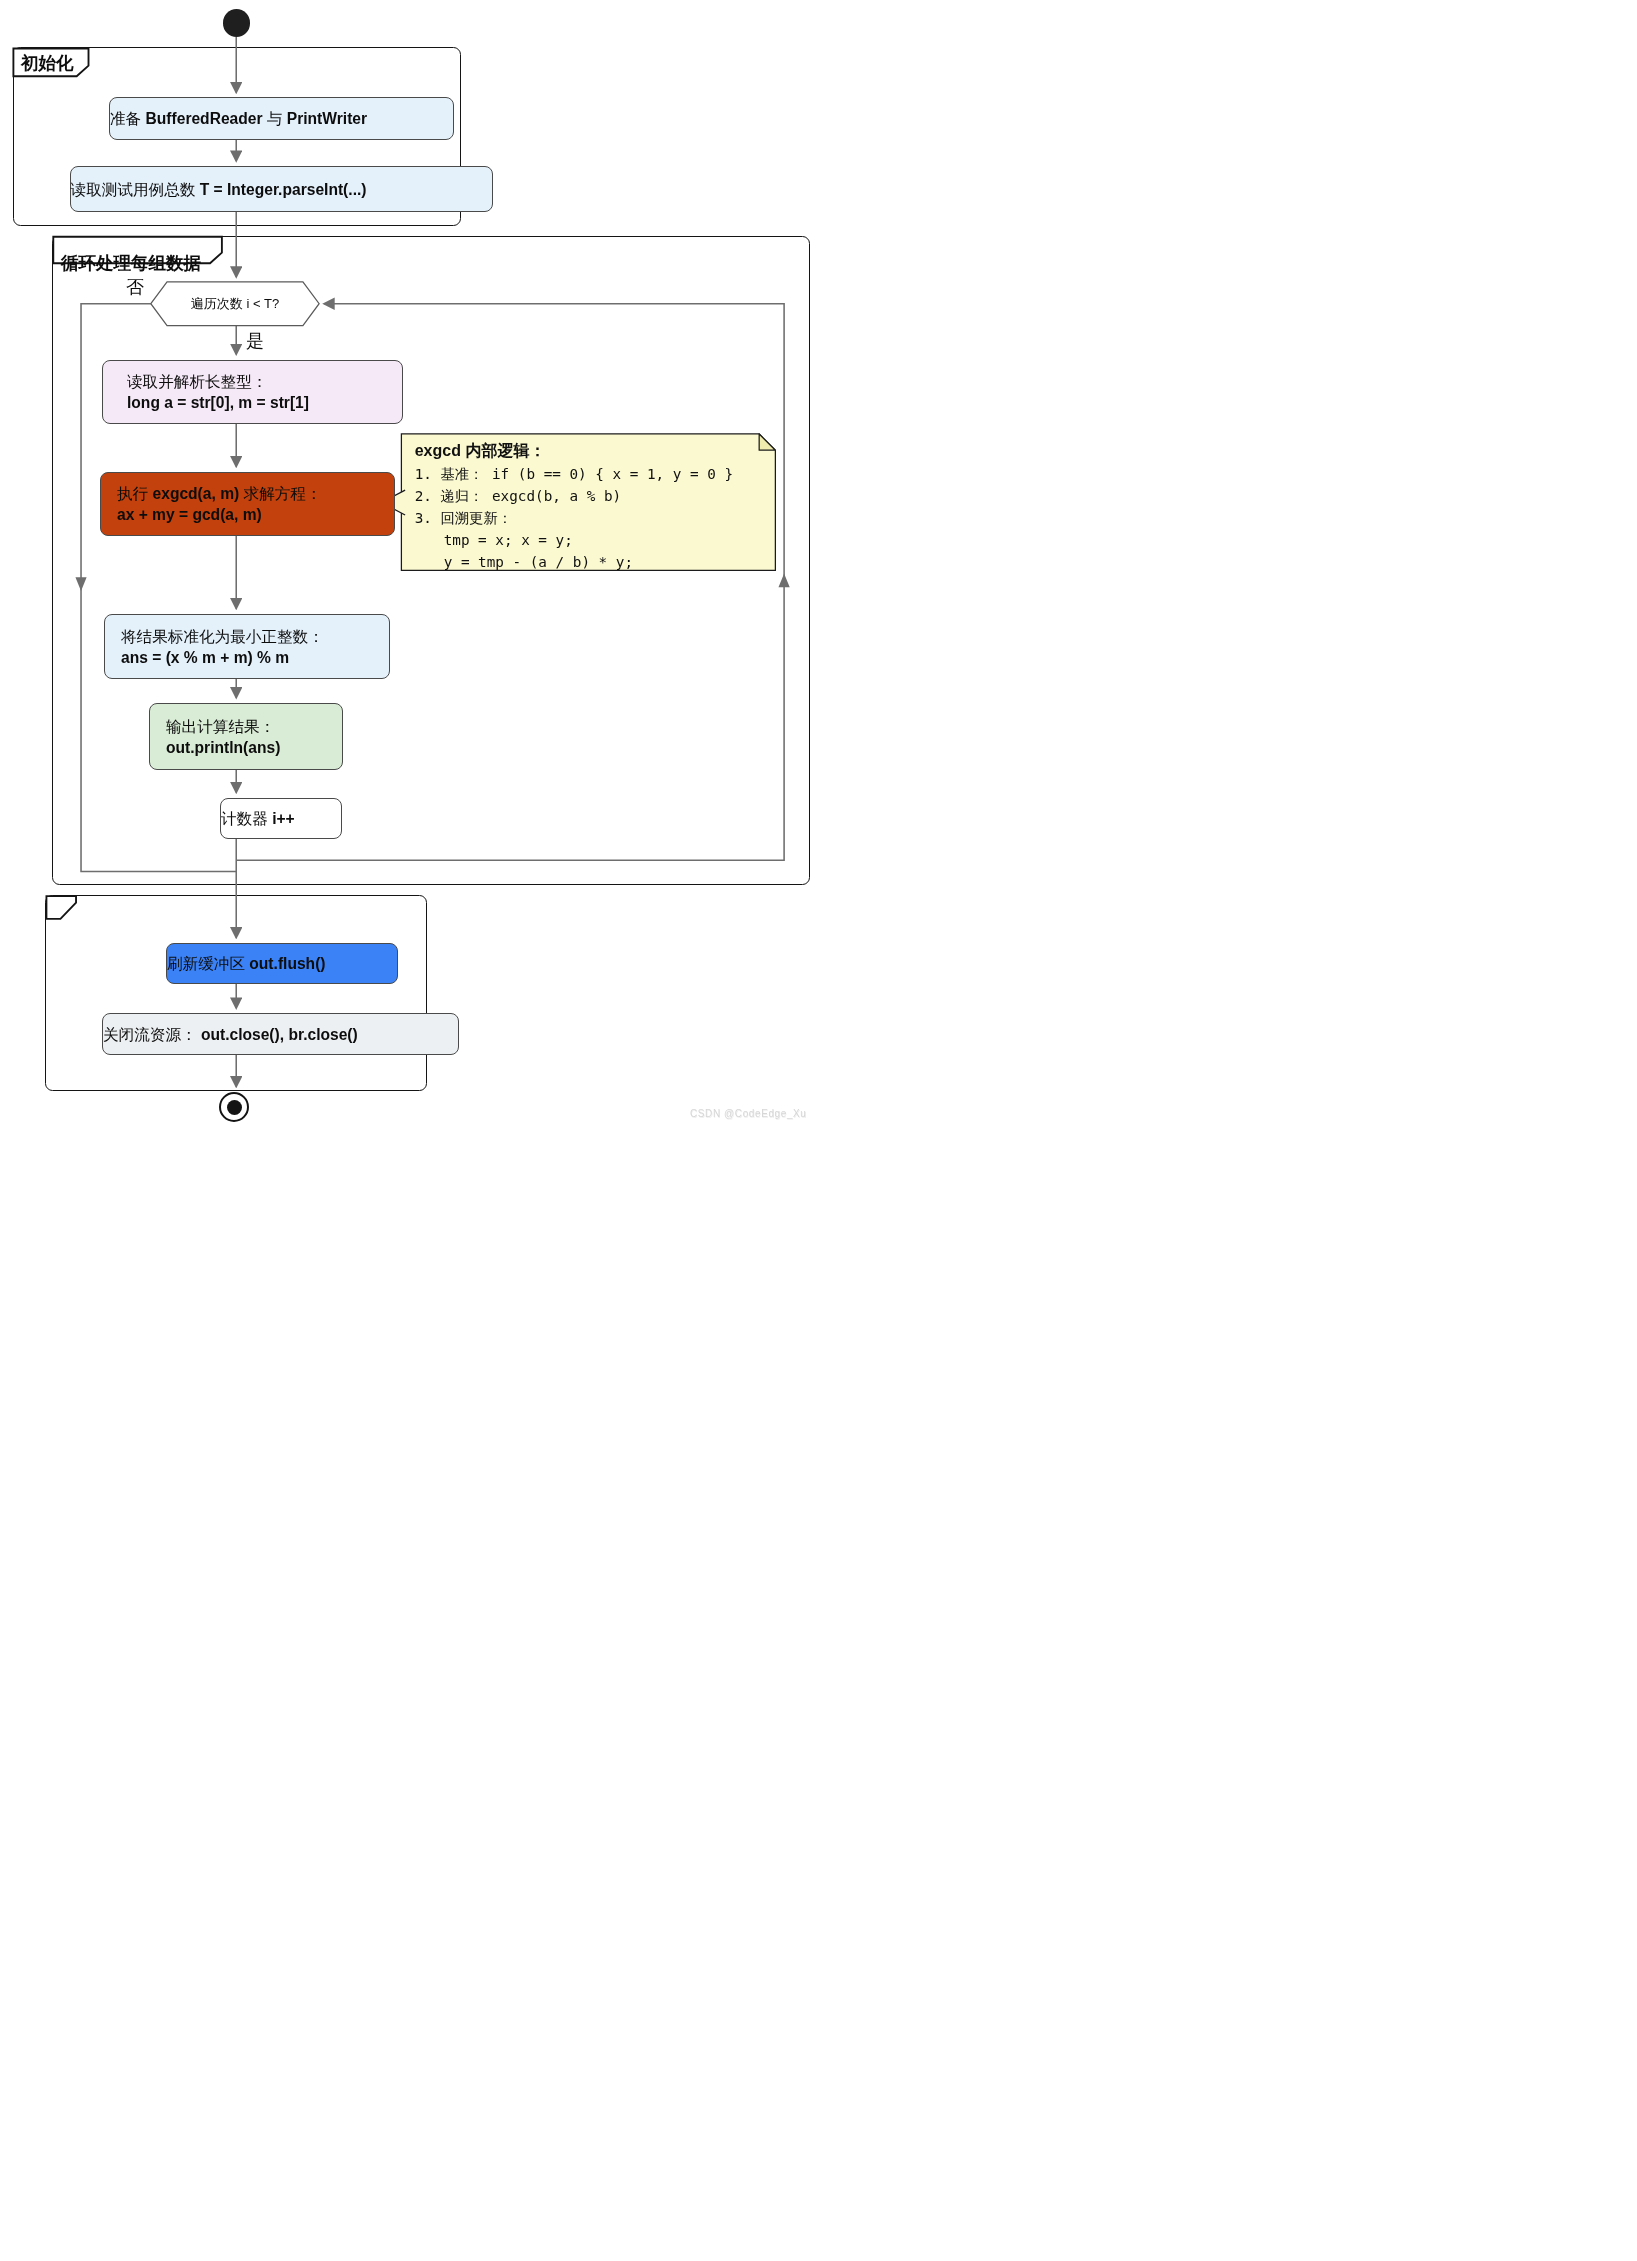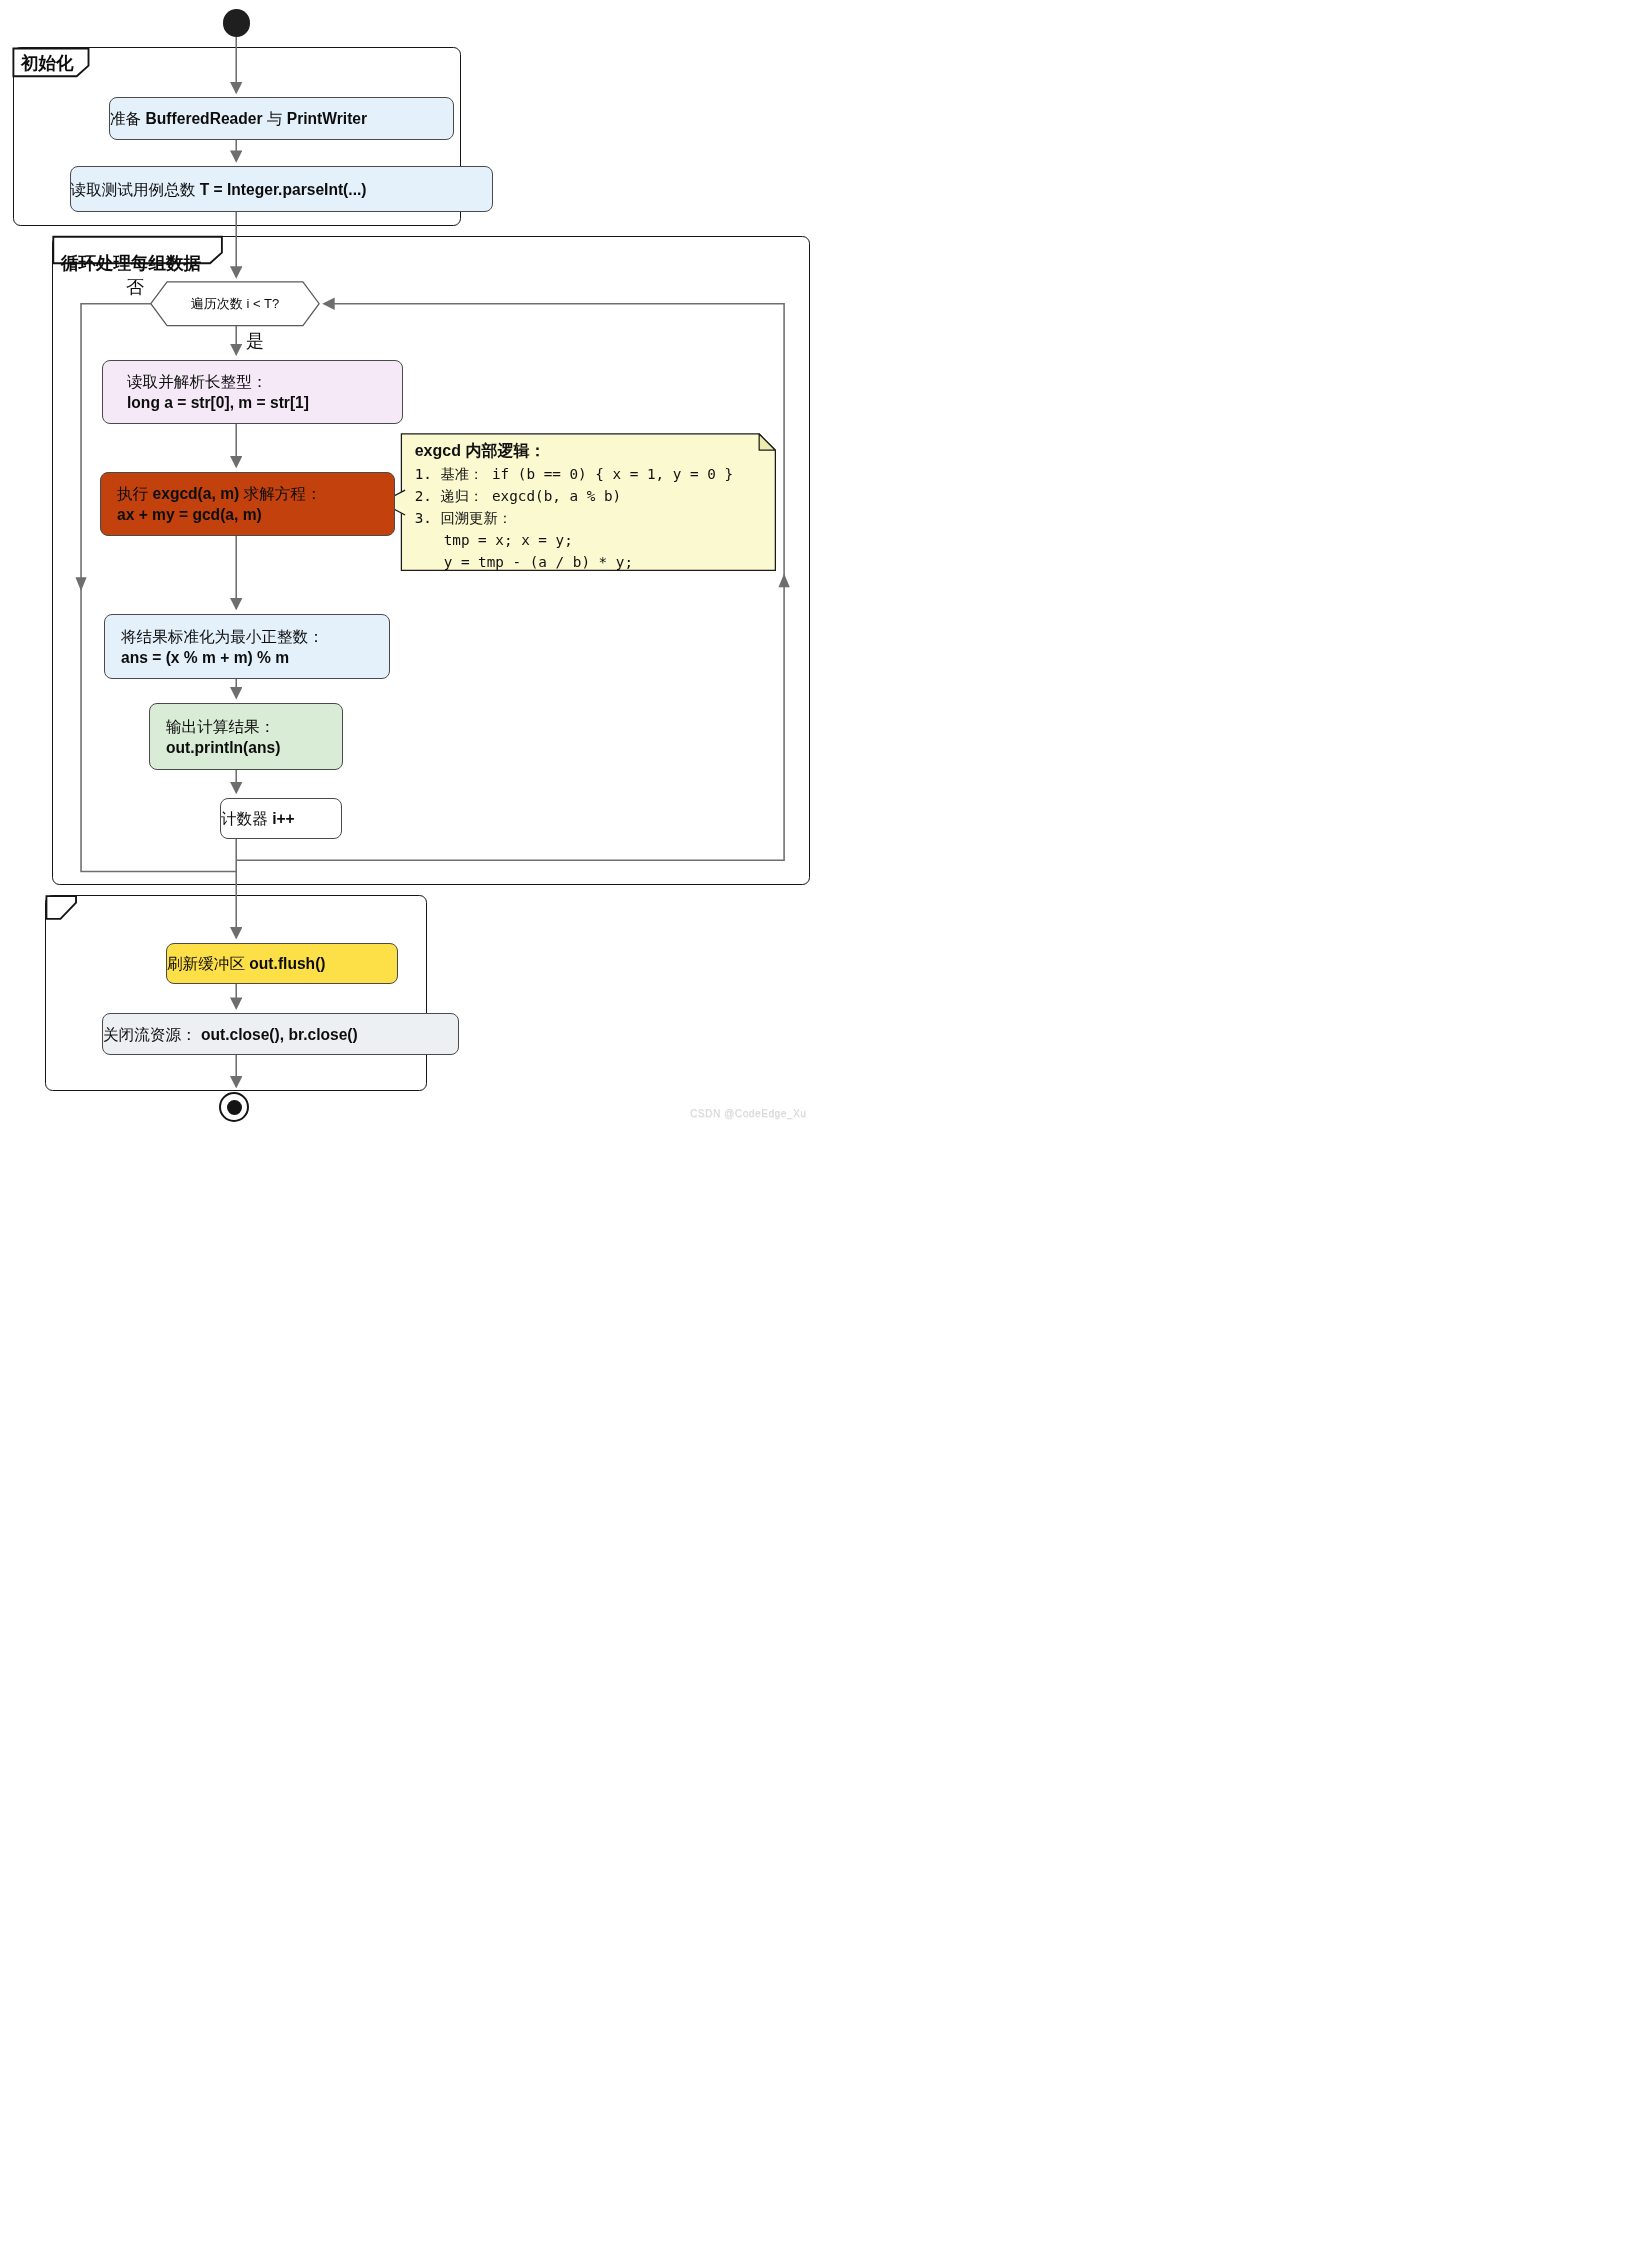--- a/index.html
+++ b/index.html
@@ -153,21 +153,21 @@
     <div class="line">输出计算结果：</div>
     <div class="line"><b>out.println(ans)</b></div>
   </div>
 
   <div class="activity center" style="left: 176px; top: 798px; width: 120px; height: 39px; background-color: rgb(255, 255, 255);">
     <div class="line">
       <span>计数器 </span><b>i++</b>
     </div>
   </div>
 
-  <div class="activity center" style="left: 122px; top: 943px; width: 230px; height: 39px; background-color: #fde047;">
+  <div class="activity center" style="left: 122px; top: 943px; width: 230px; height: 39px; background-color: #3b82f6;">
     <div class="line">
       <span>刷新缓冲区 </span><b>out.flush()</b>
     </div>
   </div>
 
   <div class="activity center" style="left: 58px; top: 1013px; width: 355px; height: 40px; background-color: rgb(237, 240, 242);">
     <div class="line">
       <span>关闭流资源： </span><b>out.close(), br.close()</b>
     </div>
   </div>

